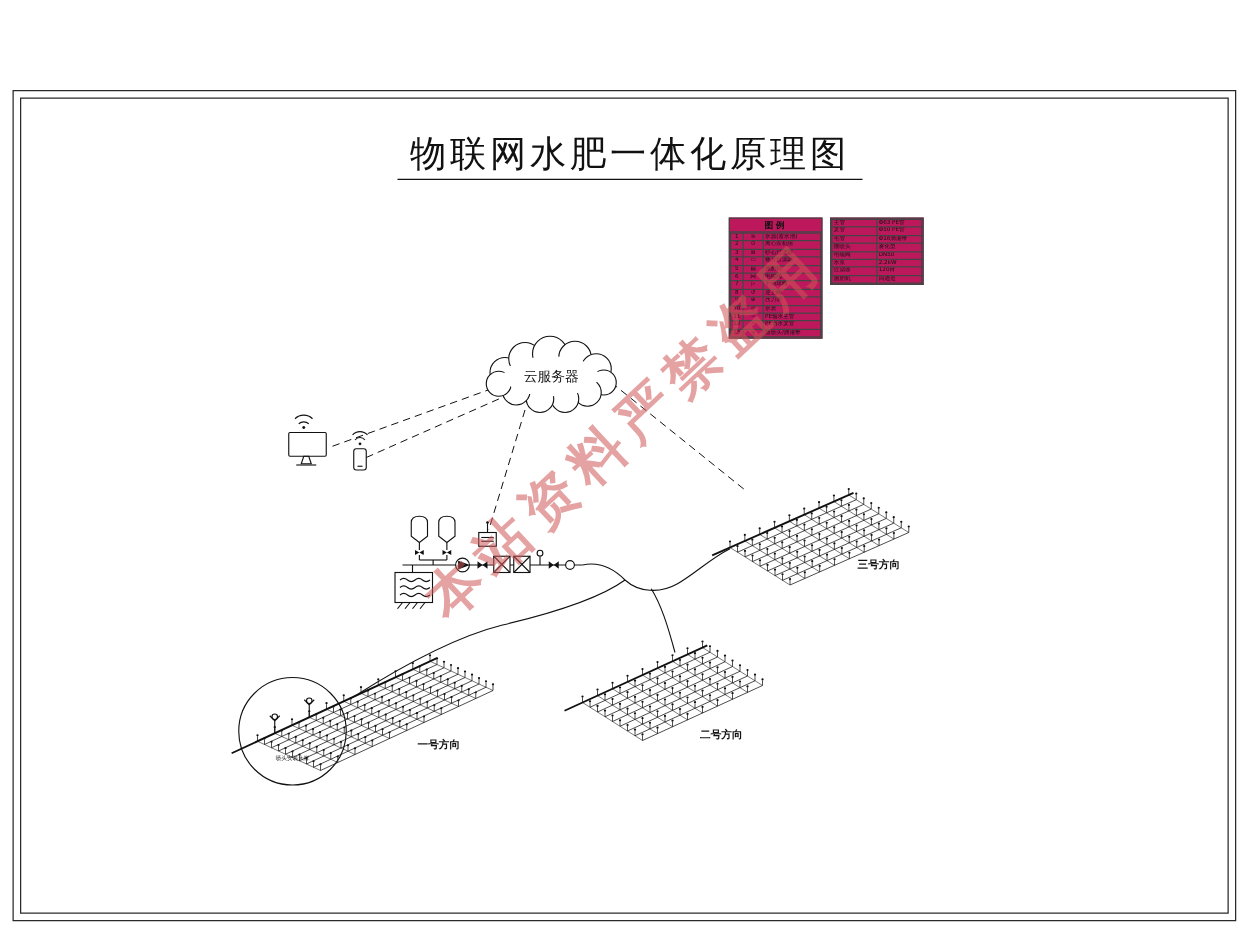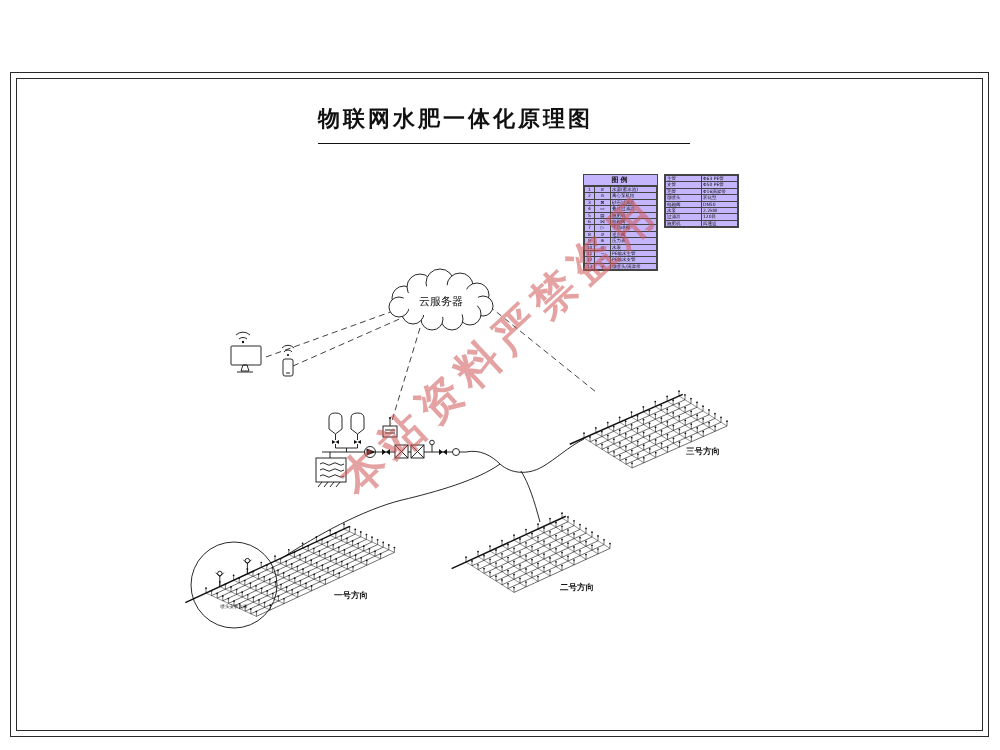--- a/index.html
+++ b/index.html
@@ -1,36 +1,36 @@
 <!DOCTYPE html>
 <html><head>
 <meta charset="utf-8">
 <style>
   html,body{margin:0;padding:0;background:#fff;}
   .page{position:relative;width:1000px;height:750px;background:#fff;overflow:hidden;
         font-family:"DejaVu Sans","Liberation Sans",sans-serif;color:#111;}
   .frame-outer{position:absolute;left:10px;top:72px;width:977px;height:663px;border:1px solid #2a2a2a;}
   .frame-inner{position:absolute;left:16px;top:78px;width:965px;height:651px;border:1px solid #2a2a2a;}
-  .title{position:absolute;left:318px;top:104px;width:372px;
-         font-family:"Liberation Serif","DejaVu Serif",serif;font-size:22px;font-weight:700;
+  .title{position:absolute;left:318px;top:104px;width:372px;text-align:center;
+         font-family:"Liberation Serif","DejaVu Serif",serif;font-size:29px;font-weight:400;
          letter-spacing:3px;white-space:nowrap;}
   .title-underline{position:absolute;left:318px;top:143px;width:372px;height:0;border-top:1.5px solid #111;}
   .watermark{position:absolute;left:50%;top:345px;transform:translate(-50%,-50%) rotate(-43deg);
          font-family:"Liberation Serif","DejaVu Serif",serif;font-size:44px;font-weight:700;
          letter-spacing:8px;color:rgba(205,85,85,0.55);white-space:nowrap;pointer-events:none;z-index:5;}
   svg.diagram{position:absolute;left:0;top:0;width:1000px;height:750px;z-index:2;}
   .ln{stroke:#111;fill:none;stroke-width:0.9;}
   .lnf{stroke:#111;fill:#fff;stroke-width:0.9;}
   .dash{stroke:#111;fill:none;stroke-width:0.8;stroke-dasharray:6 4;}
   .blk{fill:#111;stroke:none;}
   text{font-family:"DejaVu Sans","Liberation Sans",sans-serif;fill:#111;}
   .cloud-label{font-size:11px;}
   .field-label{font-size:8.5px;font-weight:bold;}
   .detail-caption{font-size:4.5px;}
-  .legend{position:absolute;background:#c4b5fd;z-index:3;}
+  .legend{position:absolute;background:#be185d;z-index:3;}
   .legend table{width:100%;border-collapse:collapse;table-layout:fixed;}
   .legend td{border:0.5px solid #444;font-size:4.5px;line-height:5.4px;height:5.4px;
              padding:0 1px;white-space:nowrap;overflow:hidden;}
   .legend td.num{width:7px;text-align:center;}
   .legend td.sym{width:13px;text-align:center;}
   .legend-left{left:583px;top:174px;width:73px;border:0.5px solid #444;}
   .legend-right{left:664px;top:174px;width:73px;border:0.5px solid #444;}
   .legend-title{border-bottom:0.5px solid #444;font-size:7px;text-align:center;height:10px;
                 line-height:10px;font-weight:bold;letter-spacing:2px;}
 </style>

